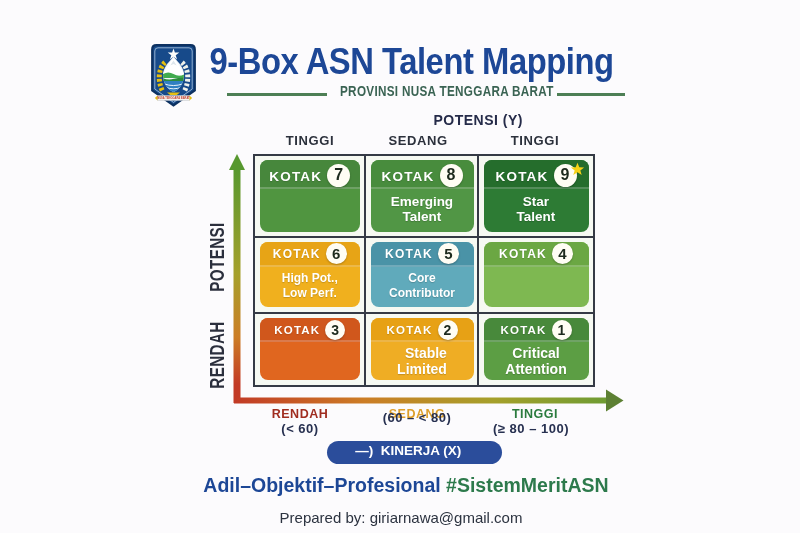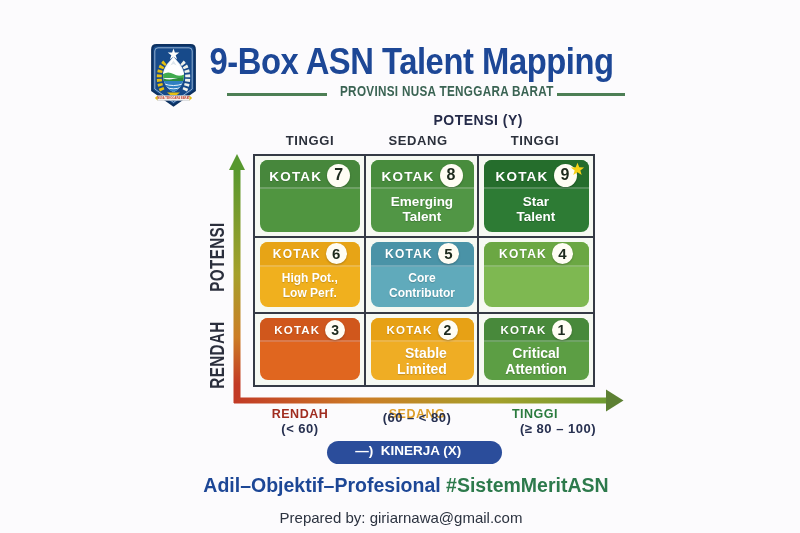--- a/index.html
+++ b/index.html
@@ -173,20 +173,20 @@
 </svg>
 
 <div class="abs rot" style="left:166.5px;top:245.7px;width:100px;">POTENSI</div>
 <div class="abs rot" style="left:166.5px;top:344px;width:100px;">RENDAH</div>
 
 <div class="abs blab" style="left:250px;top:408px;width:100px;color:#a02d20;">RENDAH</div>
 <div class="abs blab2" style="left:250px;top:422px;width:100px;">(&lt; 60)</div>
 <div class="abs blab" style="left:367px;top:408px;width:100px;color:#dd9e2a;">SEDANG</div>
 <div class="abs blab2" style="left:367px;top:411px;width:100px;">(60 – &lt; 80)</div>
 <div class="abs blab" style="left:485px;top:408px;width:100px;color:#2b7b3e;">TINGGI</div>
-<div class="abs blab2" style="left:508px;top:422px;width:100px;">(≥ 80 – 100)</div>
+<div class="abs blab2" style="left:481px;top:422px;width:100px;">(≥ 80 – 100)</div>
 
 <div class="abs pill">
     <span style="position:relative;top:-1.5px;">—)&nbsp;&nbsp;KINERJA (X)</span>
   </div>
 
 <div class="abs foot1">Adil–Objektif–Profesional <span class="grn">#SistemMeritASN</span></div>
 <div class="abs foot2">Prepared by: giriarnawa@gmail.com</div>
 
 </body></html>

